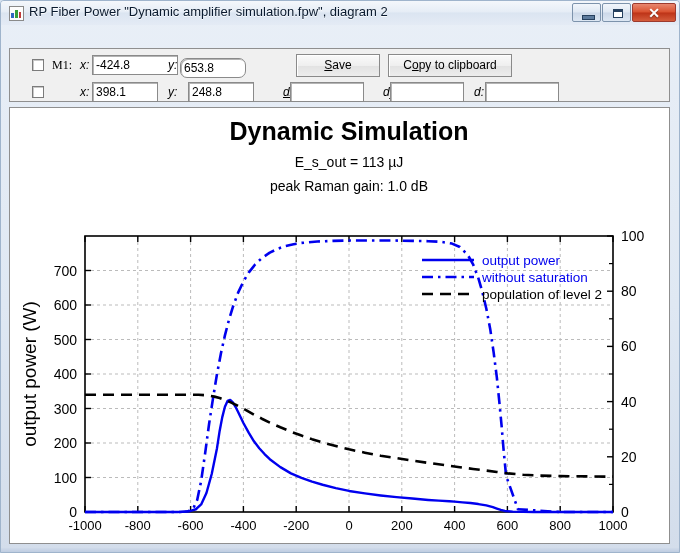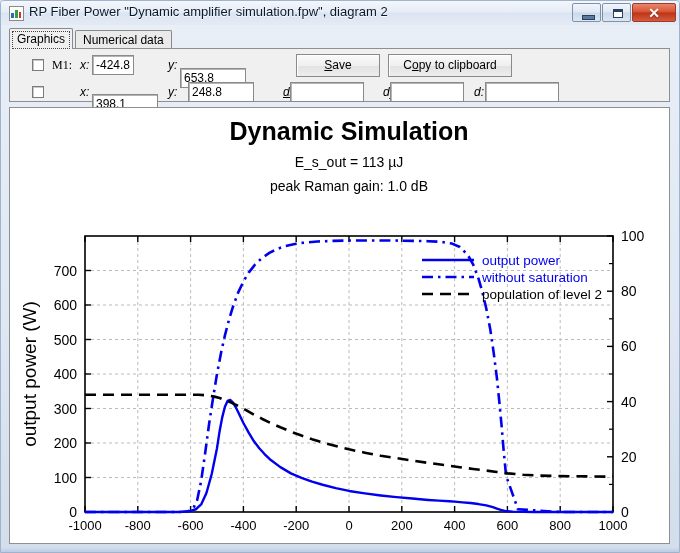--- a/index.html
+++ b/index.html
@@ -144,48 +144,39 @@
         <span class="maxglyph"></span>
       </div>
       <div class="winbtn close">
         <span class="gl">✕</span>
       </div>
     </div>
   </div>
 
   <div class="panel">
 
-    <div class="tabrow">
-      <div class="tab active">
-        <span>Graphics</span>
-        <span class="focusbox"></span>
-      </div>
-      <div class="tab inactive">
-        <span>Numerical data</span>
-      </div>
-    </div>
 
     <div class="groupbox">
 
       <div class="row row1">
         <span class="chk" style="left:22px;top:4px;"></span>
         <span class="lbl" style="left:42px;top:3px;font-family:Liberation Serif, serif;">M1:</span>
         <span class="lbl ital" style="left:70px;top:3px;">x:</span>
-        <span class="tbox" style="left:82px;top:0px;width:42px;">-424.8</span>
+        <span class="tbox" style="left:82px;top:0px;width:86px;">-424.8</span>
         <span class="lbl ital" style="left:158px;top:3px;">y:</span>
-        <span class="tbox" style="left:170px;top:13px;width:66px;">653.8</span>
+        <span class="tbox" style="left:170px;top:3px;width:66px;border-radius:7px;">653.8</span>
         <span class="btn" style="left:286px;top:-1px;width:84px;"><u>S</u>ave</span>
         <span class="btn" style="left:378px;top:-1px;width:124px;">C<u>o</u>py to clipboard</span>
       </div>
 
       <div class="row row2">
         <span class="chk" style="left:22px;top:4px;"></span>
         <span class="lbl" style="left:42px;top:3px;margin-top:39px;">M2:</span>
         <span class="lbl ital" style="left:70px;top:3px;">x:</span>
-        <span class="tbox" style="left:82px;top:12px;width:66px;">398.1</span>
+        <span class="tbox" style="left:82px;top:0px;width:66px;">398.1</span>
         <span class="lbl ital" style="left:158px;top:3px;">y:</span>
         <span class="tbox" style="left:170px;top:0px;width:66px;margin-left:8px;">248.8</span>
         <span class="lbl ital" style="left:273px;top:3px;text-decoration:underline;">dx:</span>
         <span class="tbox" style="left:280px;top:0px;width:74px;"></span>
         <span class="lbl ital" style="left:373px;top:3px;">dy:</span>
         <span class="tbox" style="left:380px;top:0px;width:74px;"></span>
         <span class="lbl ital" style="left:464px;top:3px;">d:</span>
         <span class="tbox" style="left:475px;top:0px;width:74px;"></span>
       </div>
     </div>

